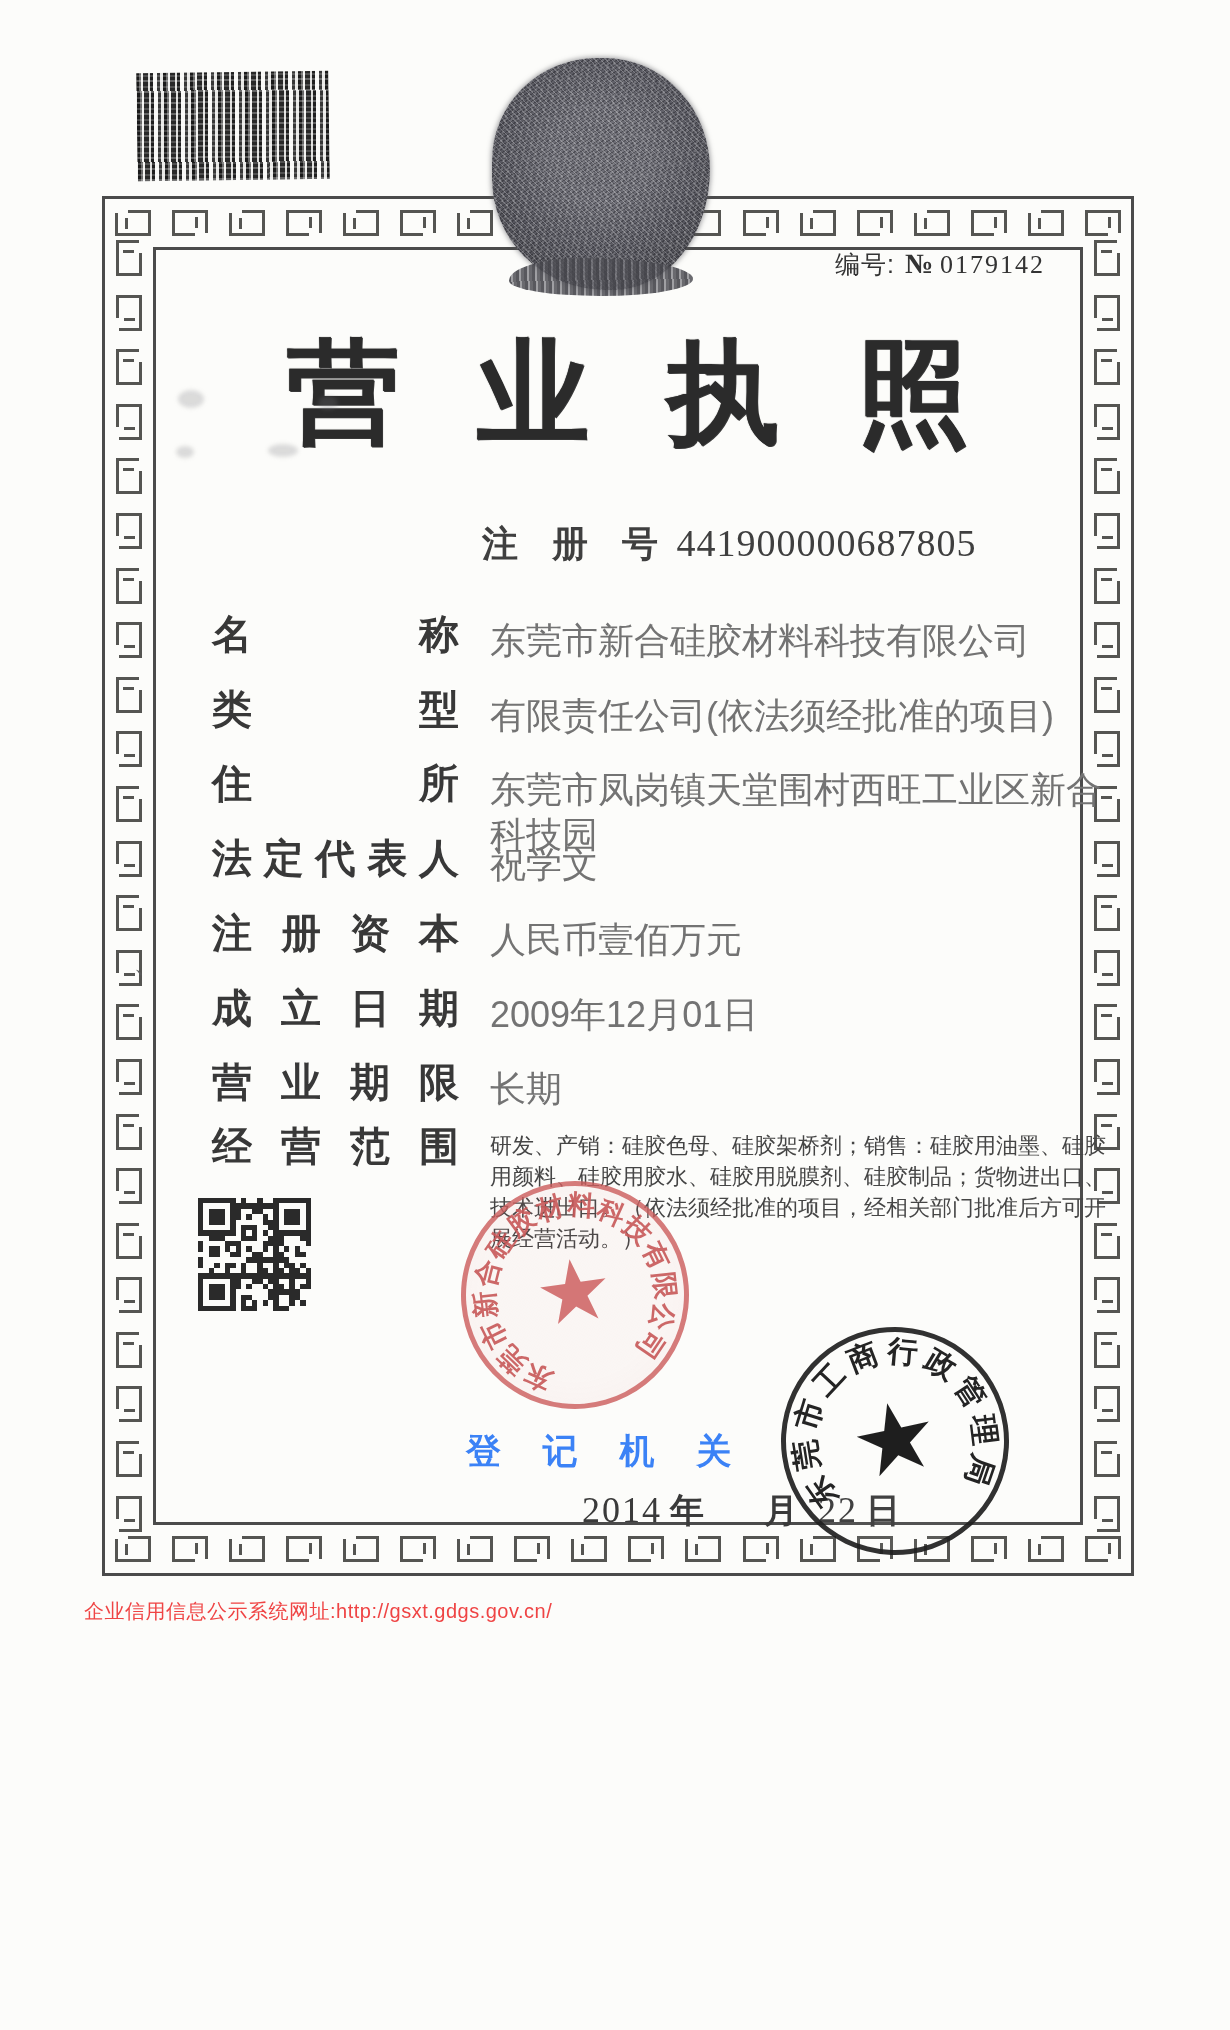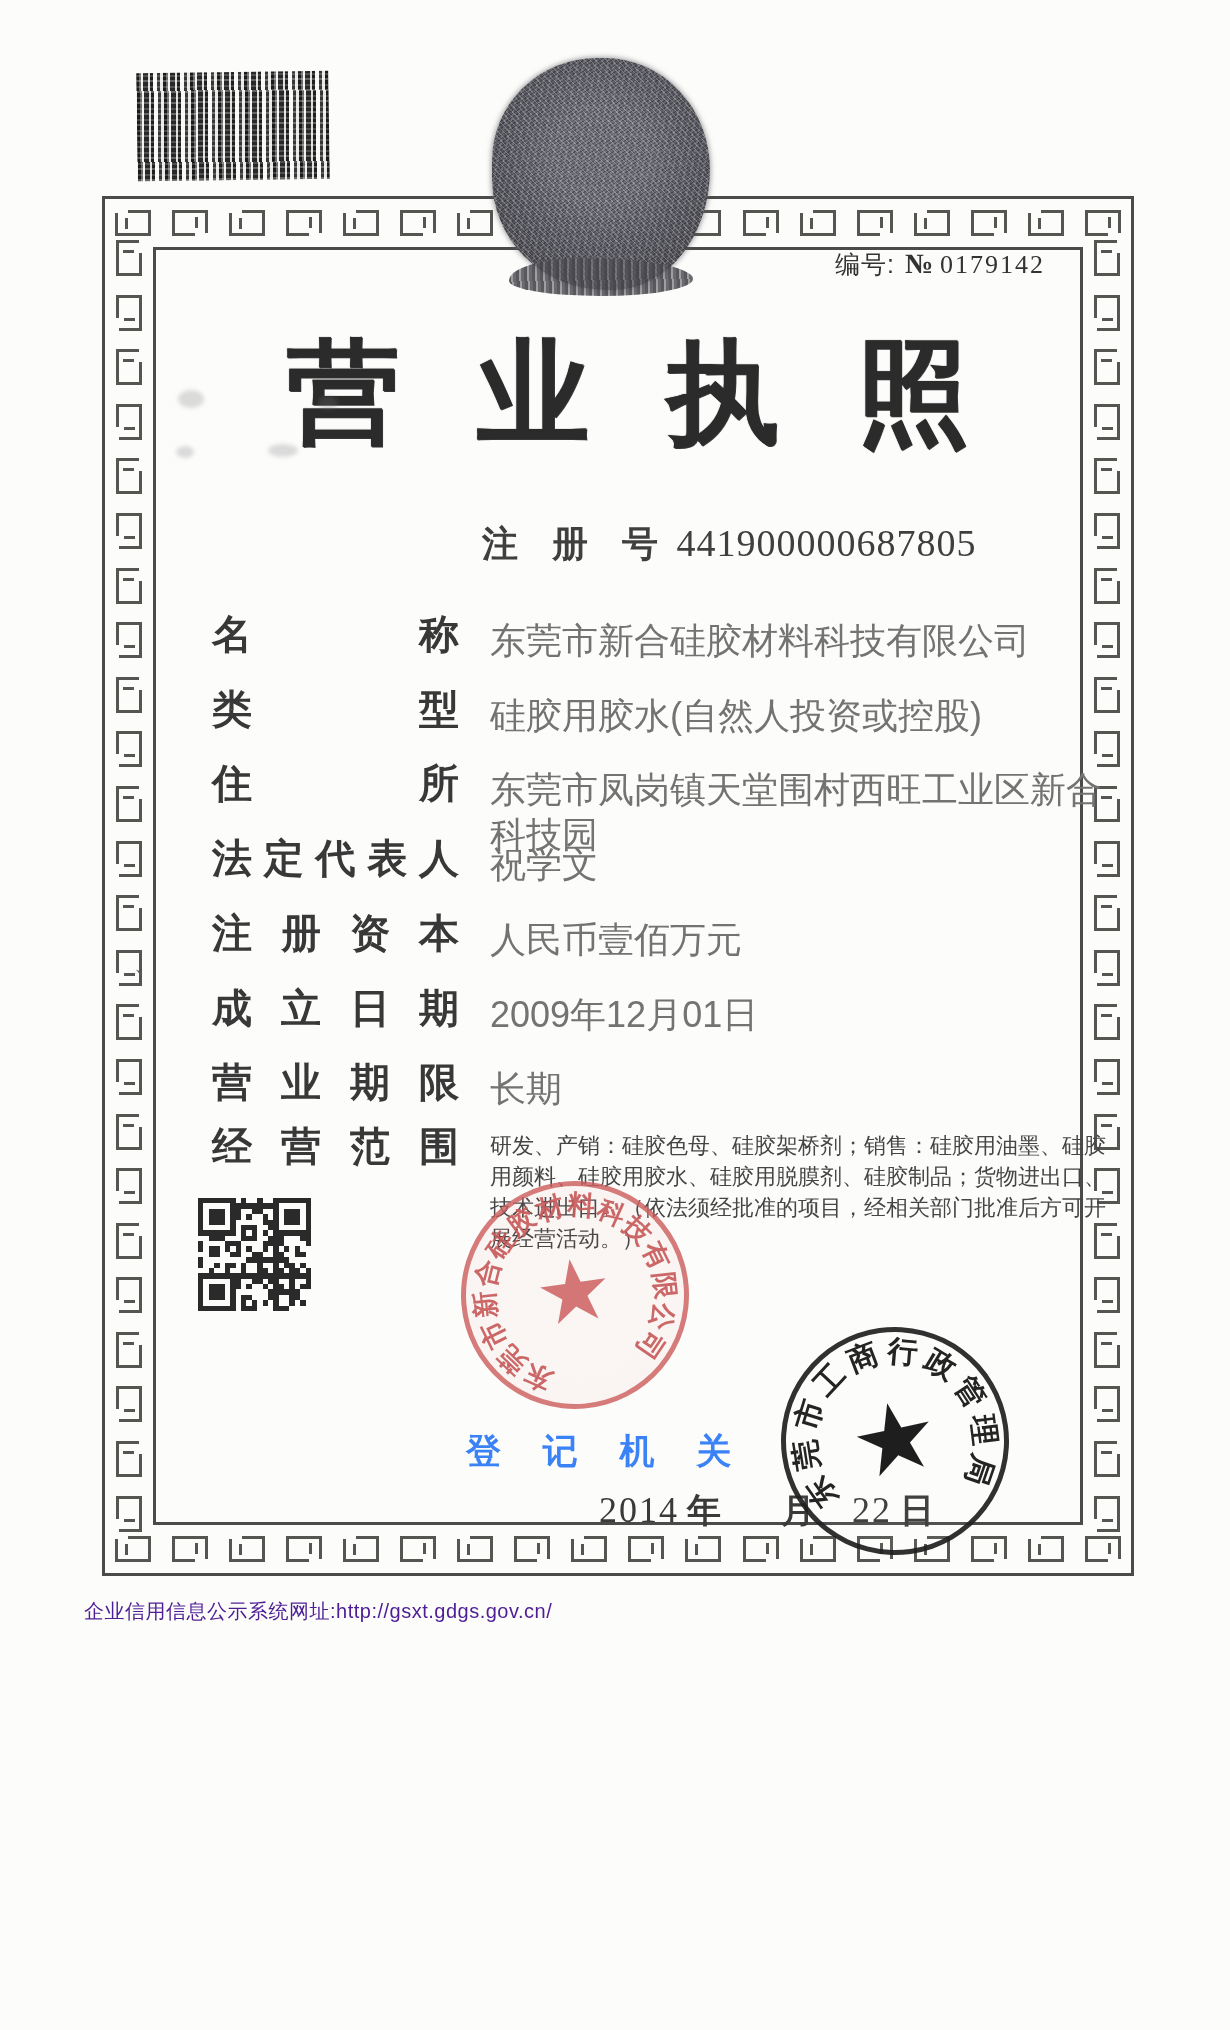--- a/index.html
+++ b/index.html
@@ -86,26 +86,26 @@
                   font-size:86px;color:rgba(205,95,95,.85);}
   .seal-red .seal-char{position:absolute;left:50%;top:50%;font-size:27px;font-weight:600;color:rgba(198,88,88,.9);}
   .seal-black{left:781px;top:1327px;width:228px;height:228px;border:5px solid rgba(32,32,32,.92);
               transform:rotate(-8deg);z-index:8;background:rgba(252,252,250,.04);}
   .seal-black .star{position:absolute;left:50%;top:50%;transform:translate(-50%,-52%) rotate(-4deg);
                     font-size:96px;color:#1e1e1e;}
   .seal-black .seal-char{position:absolute;left:50%;top:50%;font-size:30px;font-weight:700;color:#242424;}
   
   .registrar{position:absolute;left:466px;top:1428px;font-size:35px;font-weight:600;letter-spacing:16px;color:#3b82f6;white-space:nowrap;}
   .dateline{position:absolute;left:582px;top:1488px;font-size:34px;color:#3a3a3a;white-space:nowrap;}
-  .dateline .digit{font-family:"Liberation Serif","DejaVu Serif",serif;font-size:36px;letter-spacing:2px;margin-left:17px;}
+  .dateline .digit{font-family:"Liberation Serif","DejaVu Serif",serif;font-size:36px;letter-spacing:2px;}
   .dateline .unit{font-weight:600;margin-left:8px;}
   .dateline .gap{display:inline-block;width:52px;}
   .dateline .gap2{display:inline-block;width:20px;}
   
-  .footer-left{position:absolute;left:84px;top:1598px;font-size:20px;color:#4c1d95;letter-spacing:.5px;}
+  .footer-left{position:absolute;left:84px;top:1598px;font-size:20px;color:#ef4444;letter-spacing:.5px;}
   .footer-right{position:absolute;right:86px;top:1598px;font-size:21px;color:#3e3e3e;letter-spacing:1px;}
 </style>
 </head>
 <body>
 
 <div class="sheet">
 
   <div class="barcode"></div>
 
   <div class="emblem"></div>
@@ -228,21 +228,21 @@
           <span>名</span>
           <span>称</span>
         </div>
         <div class="f-value" style="top: 6px;">东莞市新合硅胶材料科技有限公司</div>
       </div>
       <div class="field-row" style="top: 687px;">
         <div class="f-label">
           <span>类</span>
           <span>型</span>
         </div>
-        <div class="f-value" style="top: 6px;">硅胶用胶水(自然人投资或控股)</div>
+        <div class="f-value" style="top: 6px;">有限责任公司(依法须经批准的项目)</div>
       </div>
       <div class="field-row" style="top: 761px;">
         <div class="f-label">
           <span>住</span>
           <span>所</span>
         </div>
         <div class="f-value" style="top: 6px;">东莞市凤岗镇天堂围村西旺工业区新合科技园</div>
       </div>
       <div class="field-row" style="top: 836px;">
         <div class="f-label">

